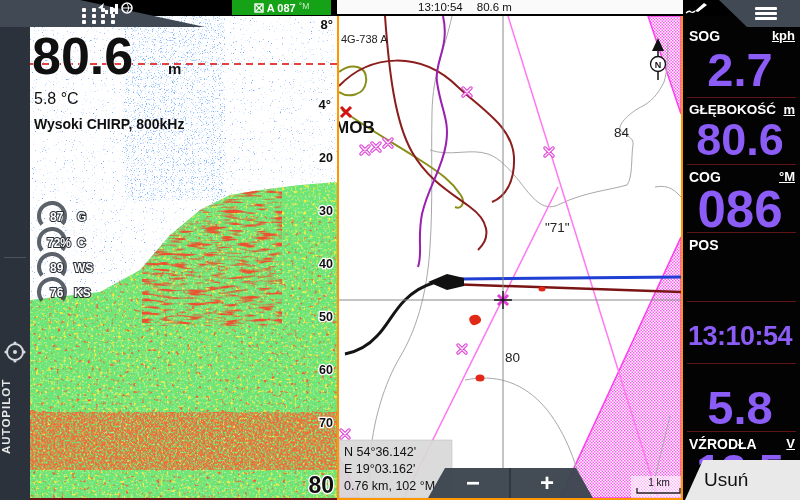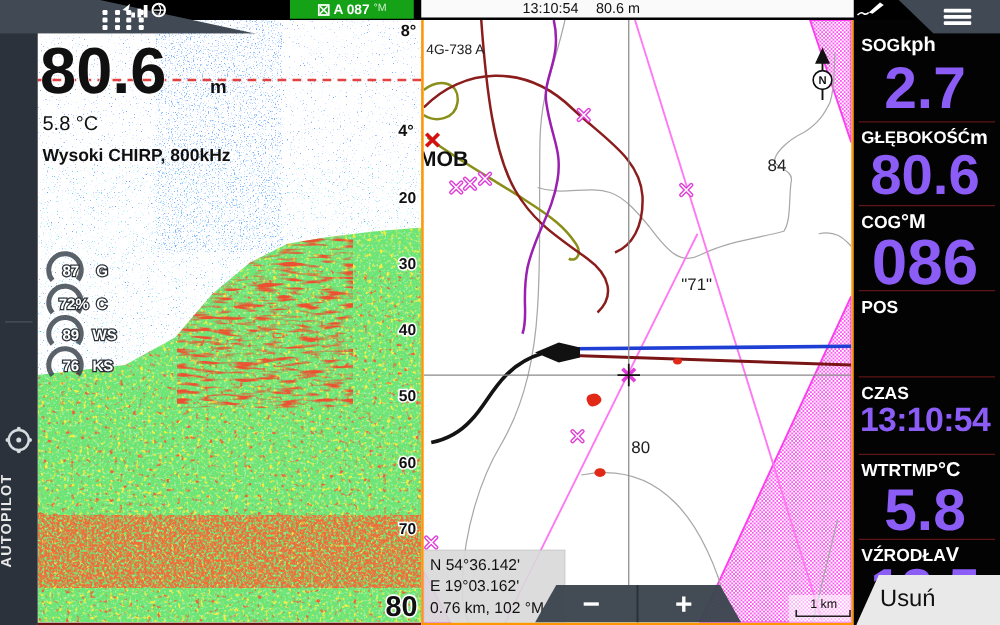--- a/index.html
+++ b/index.html
@@ -40,23 +40,23 @@
   
   #sonar{position:absolute;left:30px;top:14px;width:307px;height:486px;
          border-top:2px solid #6c1414;border-bottom:2px solid #6c1414;background:#fff;z-index:5;}
 
   
   #map{position:absolute;left:337px;top:14px;width:346px;height:486px;
        border:2px solid #ff9800;background:#fff;z-index:6;}
 
   
   #datapanel{position:absolute;left:683px;top:16px;width:117px;height:484px;background:#030303;z-index:12;}
-  .dp-row{position:absolute;left:6px;right:5px;display:flex;
+  .dp-row{position:absolute;left:6px;right:5px;display:flex;justify-content:space-between;
           color:#fff;font-weight:bold;font-size:14px;}
-  .dp-row .unit{font-size:16px;font-weight:bold;}
+  .dp-row .unit{font-size:13px;font-weight:bold;text-decoration:underline;}
   .dp-val{position:absolute;left:0;right:3px;text-align:center;color:#8b5cf6;font-weight:bold;line-height:1;}
   .dp-sep{position:absolute;left:4px;right:4px;height:1px;background:#5f1515;}
   .dp-pos{position:absolute;left:6px;color:#fff;font-weight:bold;font-size:19px;line-height:1;}
 
   
   #clear-cursor-btn{position:absolute;left:680px;top:460px;width:120px;height:40px;background:#e9e9e9;
       clip-path:polygon(23px 0,100% 0,100% 100%,5px 100%);z-index:30;color:#111;
       font-size:19px;line-height:40px;padding-left:24px;cursor:pointer;}
 </style>
 </head>
@@ -369,30 +369,23 @@
       <span class="unit">°M</span>
     </div>
     <div class="dp-val" style="top:168px;font-size:51px">086</div>
     <div class="dp-sep" style="top:216px"></div>
 
     <div class="dp-row" style="top:221px">
       <span>POS</span>
     </div>
     <div class="dp-sep" style="top:285px"></div>
 
-    <div class="dp-row" style="top:290px">
-      <span>CZAS</span>
-    </div>
     <div class="dp-val" style="top:307px;font-size:27px;letter-spacing:-0.5px">13:10:54</div>
     <div class="dp-sep" style="top:347px"></div>
 
-    <div class="dp-row" style="top:352px">
-      <span>WTRTMP</span>
-      <span class="unit">°C</span>
-    </div>
     <div class="dp-val" style="top:368px;font-size:47px">5.8</div>
     <div class="dp-sep" style="top:415px"></div>
 
     <div class="dp-row" style="top:420px">
       <span>VŹRODŁA</span>
       <span class="unit">V</span>
     </div>
     <div class="dp-val" style="top:432px;font-size:45px">13.5</div>
   </div>
 

